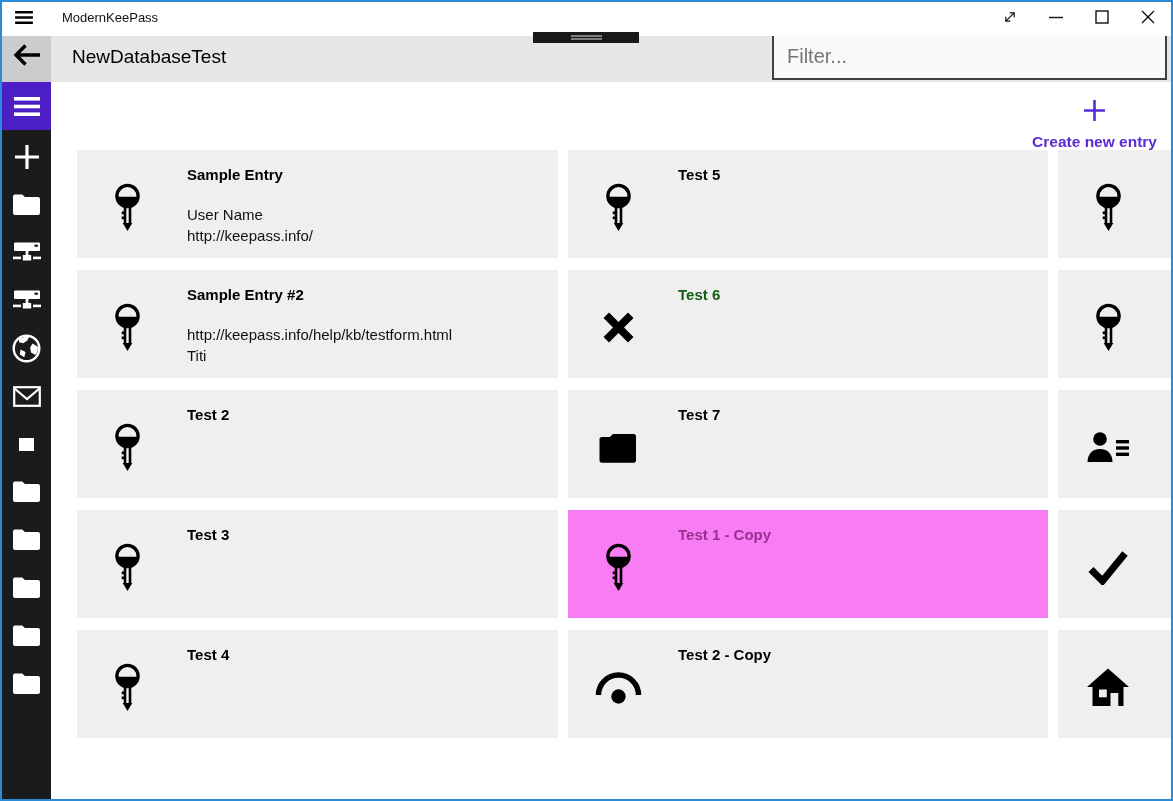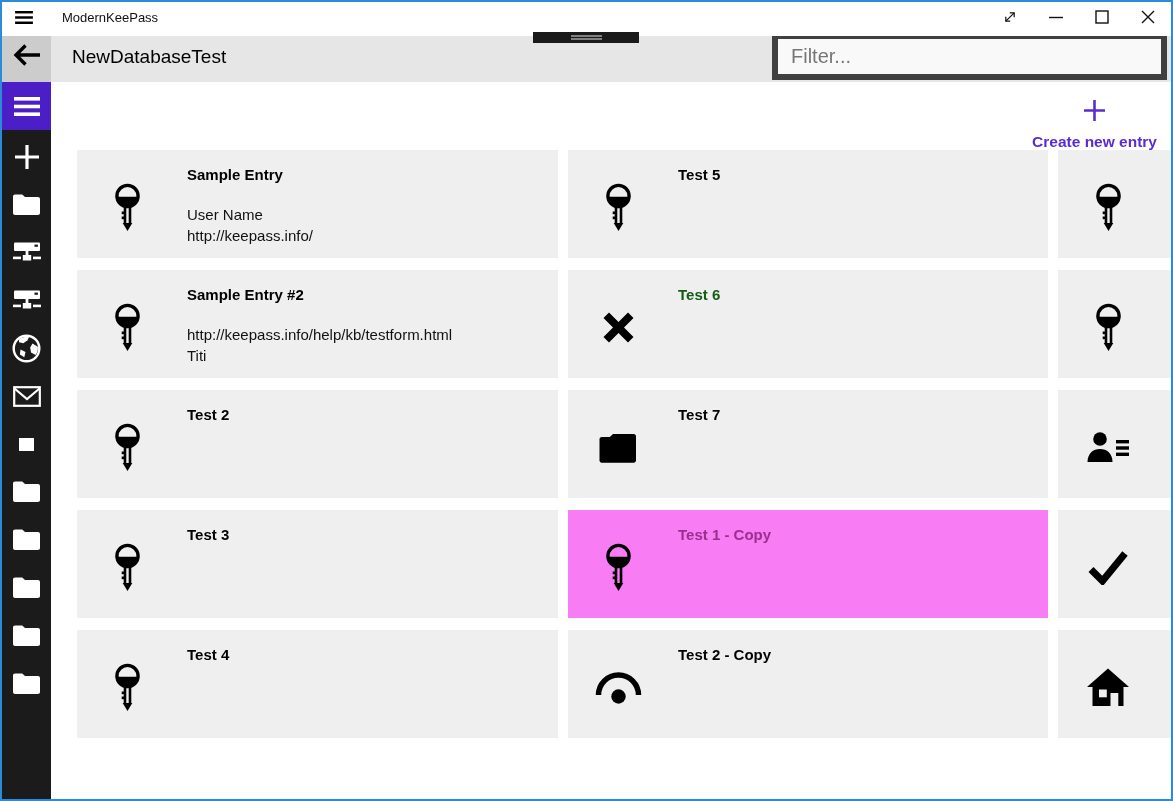--- a/index.html
+++ b/index.html
@@ -14,21 +14,21 @@
   .tb-menu svg { width: 18px; height: 13px; display: block; }
   .tb-title { position: absolute; left: 60px; top: 8px; font-size: 13px; color: #111; white-space: nowrap; }
   .tb-controls { position: absolute; right: 0; top: 0; height: 30px; display: flex; }
   .tb-btn { width: 46px; height: 30px; display: flex; align-items: center; justify-content: center; color: #111; background: transparent; border: none; cursor: pointer; }
   .tb-btn svg { display: block; }
 
   
   .header { position: absolute; left: 2px; top: 32px; right: 2px; height: 50px; background: var(--header-bg); z-index: 20; }
   .back-btn { position: absolute; left: 0; top: 0; width: 49px; height: 50px; background: var(--back-button-bg); display: flex; align-items: center; justify-content: center; color: #000; cursor: pointer; }
   .page-title { position: absolute; left: 70px; top: 0; height: 50px; line-height: 50px; font-size: 19px; font-weight: 400; color: #000; white-space: nowrap; }
-  .filter-input { position: absolute; right: 4px; top: 1px; width: 395px; height: 47px; background: #f9f9f9; border: 6px solid #404040; font-size: 20px; color: #444; padding: 12px 13px; font-family: inherit; outline: none; }
+  .filter-input { position: absolute; right: 4px; top: 1px; width: 395px; height: 47px; background: #f9f9f9; border: 2px solid #404040; font-size: 20px; color: #444; padding: 12px 13px; font-family: inherit; outline: none; }
   .filter-input::placeholder { color: #767676; }
 
   
   .popup { position: absolute; left: 533px; top: 32px; width: 106px; height: 11px; background: #1a1a1a; z-index: 150; }
   .popup .ln { position: absolute; left: 38px; width: 31px; height: 2px; background: #808080; }
   .popup .ln1 { top: 3px; }
   .popup .ln2 { top: 6px; }
 
   
   .sidebar { position: absolute; left: 2px; top: 82px; width: 49px; bottom: 2px; background: var(--sidebar-bg); z-index: 25; }

